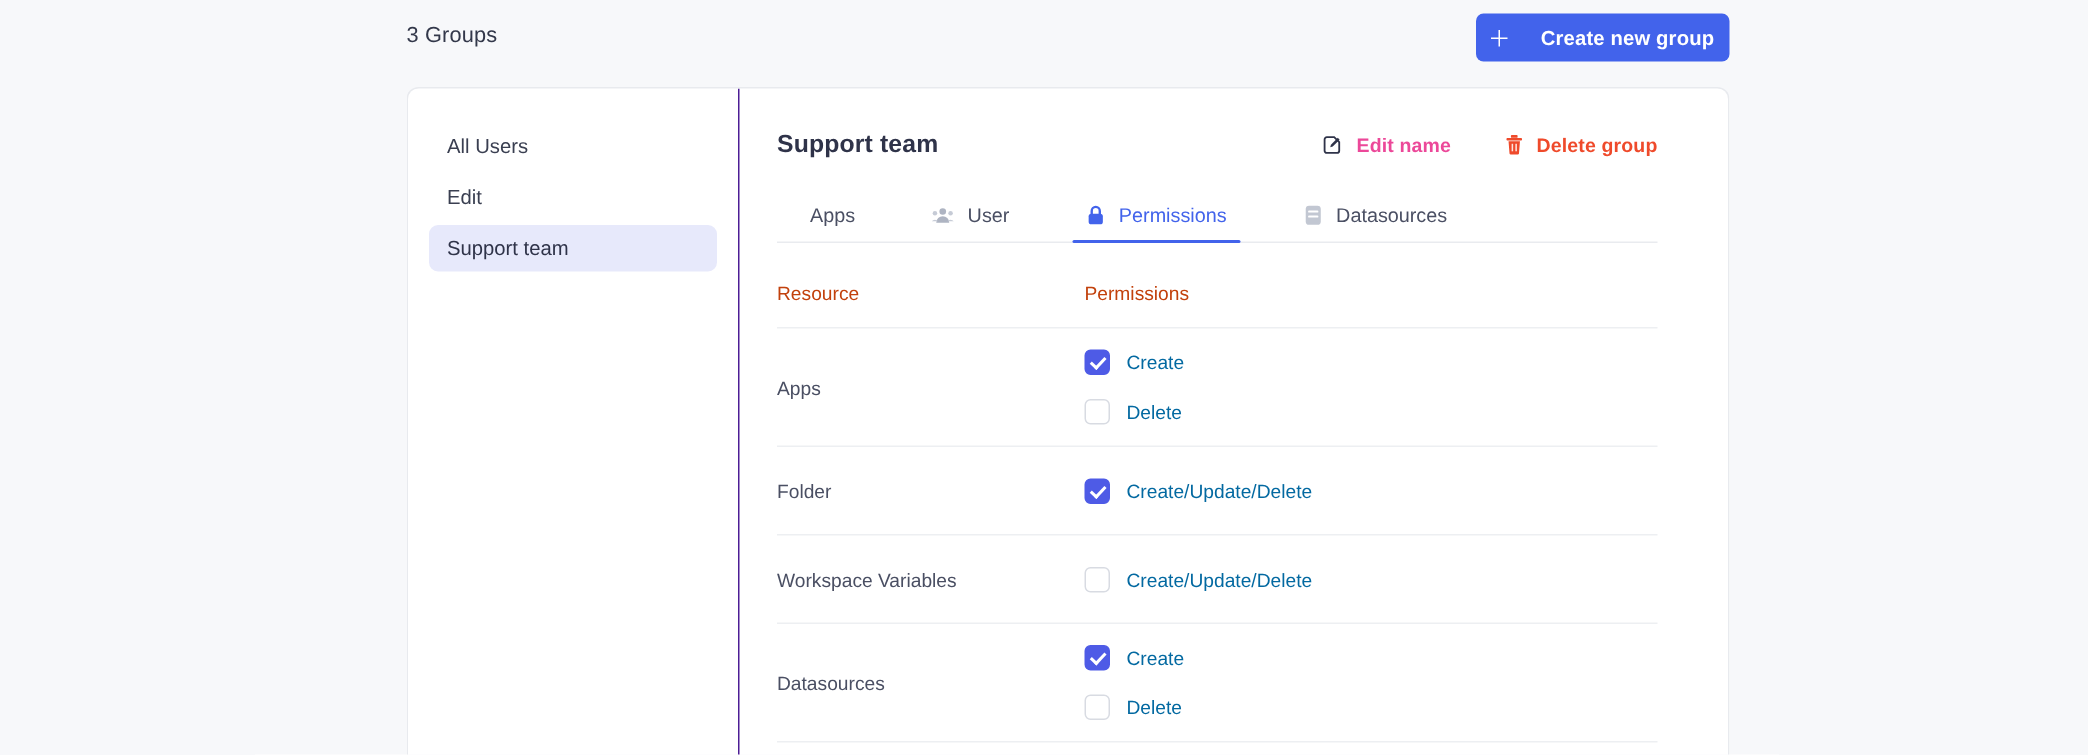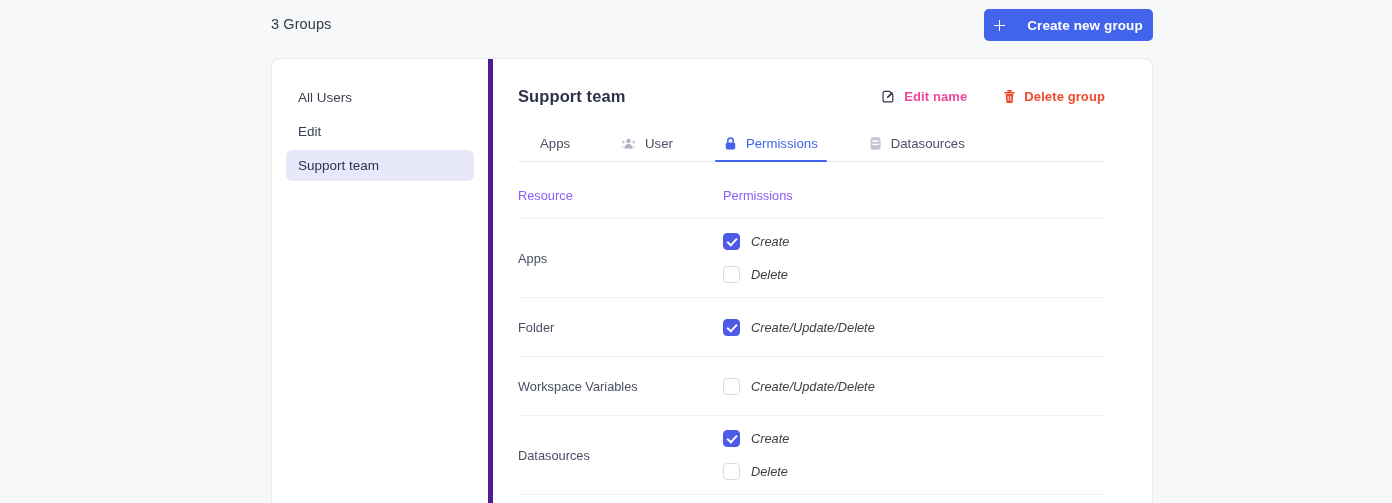--- a/index.html
+++ b/index.html
@@ -91,21 +91,21 @@
     border-radius: 8px 8px 0 0;
     box-sizing: border-box;
     overflow: hidden;
     display: flex;
   }
 
   
   .sidebar {
     width: 221px;
     flex: none;
-    border-right: 5px solid #4c1d95;
+    border-right: 1px solid #4c1d95;
     box-sizing: border-box;
     padding-top: 23px;
   }
   .side-item {
     margin: 0 14px;
     height: 31px;
     display: flex;
     align-items: center;
     padding-left: 12px;
     border-radius: 6px;
@@ -233,21 +233,21 @@
     display: flex;
     align-items: center;
     border-bottom: 1px solid #edeff2;
   }
   .trow.head {
     height: 30px;
     align-items: flex-start;
   }
   .trow.head .cell {
     font-size: 12.8px;
-    color: #8b5cf6;
+    color: #c2410c;
   }
   .cell.resource {
     width: 205px;
     flex: none;
     font-size: 12.8px;
     color: #4a4f63;
   }
   .cell.perms {
     flex: 1;
     min-width: 0;
@@ -288,22 +288,21 @@
     left: 5.2px;
     top: 2.4px;
     width: 4.4px;
     height: 8.2px;
     border: solid #ffffff;
     border-width: 0 2px 2px 0;
     transform: rotate(43deg);
   }
   .perm-label {
     font-size: 12.8px;
-    color: #404040;
-    font-style: italic;
+    color: #0369a1;
   }
 </style>
 </head>
 <body>
 
 <div class="page">
 
   <div class="topbar">
     <div class="topbar-title">3 Groups</div>
 

